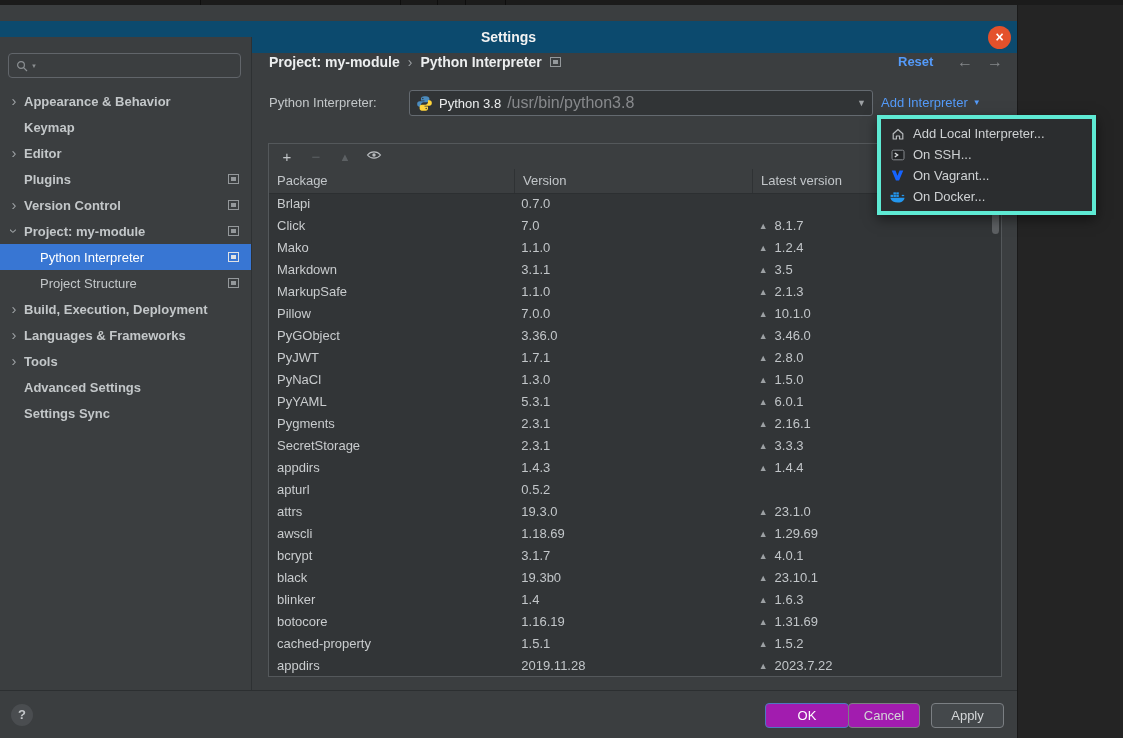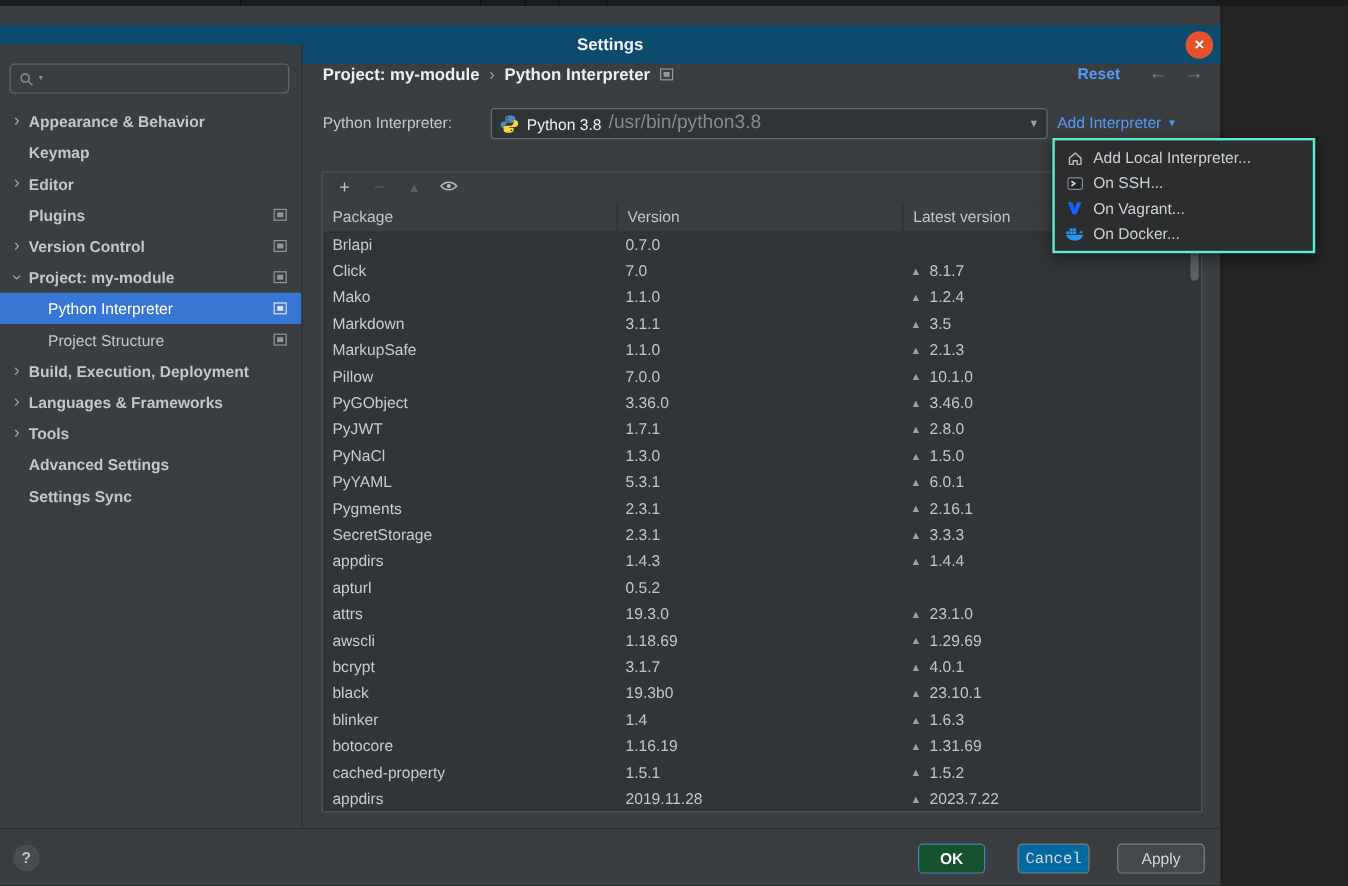--- a/index.html
+++ b/index.html
@@ -82,27 +82,27 @@
   .up-arrow{color:#9da1a4;font-size:9px;display:none;}
   .has-latest .up-arrow{display:inline;}
   .vscroll{position:absolute;right:2px;top:38px;width:7px;height:52px;background:#5d6063;border-radius:4px;}
   
   .footer{position:absolute;left:0;bottom:0;width:100%;height:48px;background:#3b3e40;
           border-top:1px solid #2c2f31;box-sizing:border-box;}
   .help-btn{position:absolute;left:11px;top:13px;width:22px;height:22px;border-radius:50%;
             background:#4a4d50;color:#c3c6c9;text-align:center;line-height:22px;font-weight:700;cursor:pointer;}
   .btn{position:absolute;top:12px;height:25px;border-radius:4px;box-sizing:border-box;
        text-align:center;line-height:23px;color:#d4d6d8;cursor:pointer;}
-  .btn-ok{left:765px;width:56px;background:#14532d;border:1px solid #4d79bf;color:#fff;font-weight:700;}
-  .btn-cancel{left:848px;width:60px;background:#0369a1;border:1px solid #7b7f83;font-family:Liberation Mono, monospace;}
+  .btn-ok{left:765px;width:84px;background:#a21caf;border:1px solid #4d79bf;color:#fff;font-weight:400;}
+  .btn-cancel{left:848px;width:72px;background:#a21caf;border:1px solid #7b7f83;}
   .btn-apply{left:931px;width:73px;background:#44484b;border:1px solid #7b7f83;}
   .btn-apply .lbl::first-letter{text-decoration:underline;}
   
   .menu{position:absolute;left:877px;top:115px;width:219px;background:#2b2d2f;
-        border:2px solid #5eead4;box-sizing:border-box;padding:4px 0;z-index:10;
+        border:4px solid #5eead4;box-sizing:border-box;padding:4px 0;z-index:10;
         box-shadow:0 4px 12px rgba(0,0,0,.5);}
   .mitem{height:21px;display:flex;align-items:center;padding:0 8px;gap:7px;color:#ced1d3;cursor:pointer;}
   .mitem .micon{width:17px;display:flex;justify-content:center;align-items:center;}
   .mitem.selected{background:#3876d3;color:#fff;}
 </style>
 </head>
 <body>
 
 <div class="screen">
 

